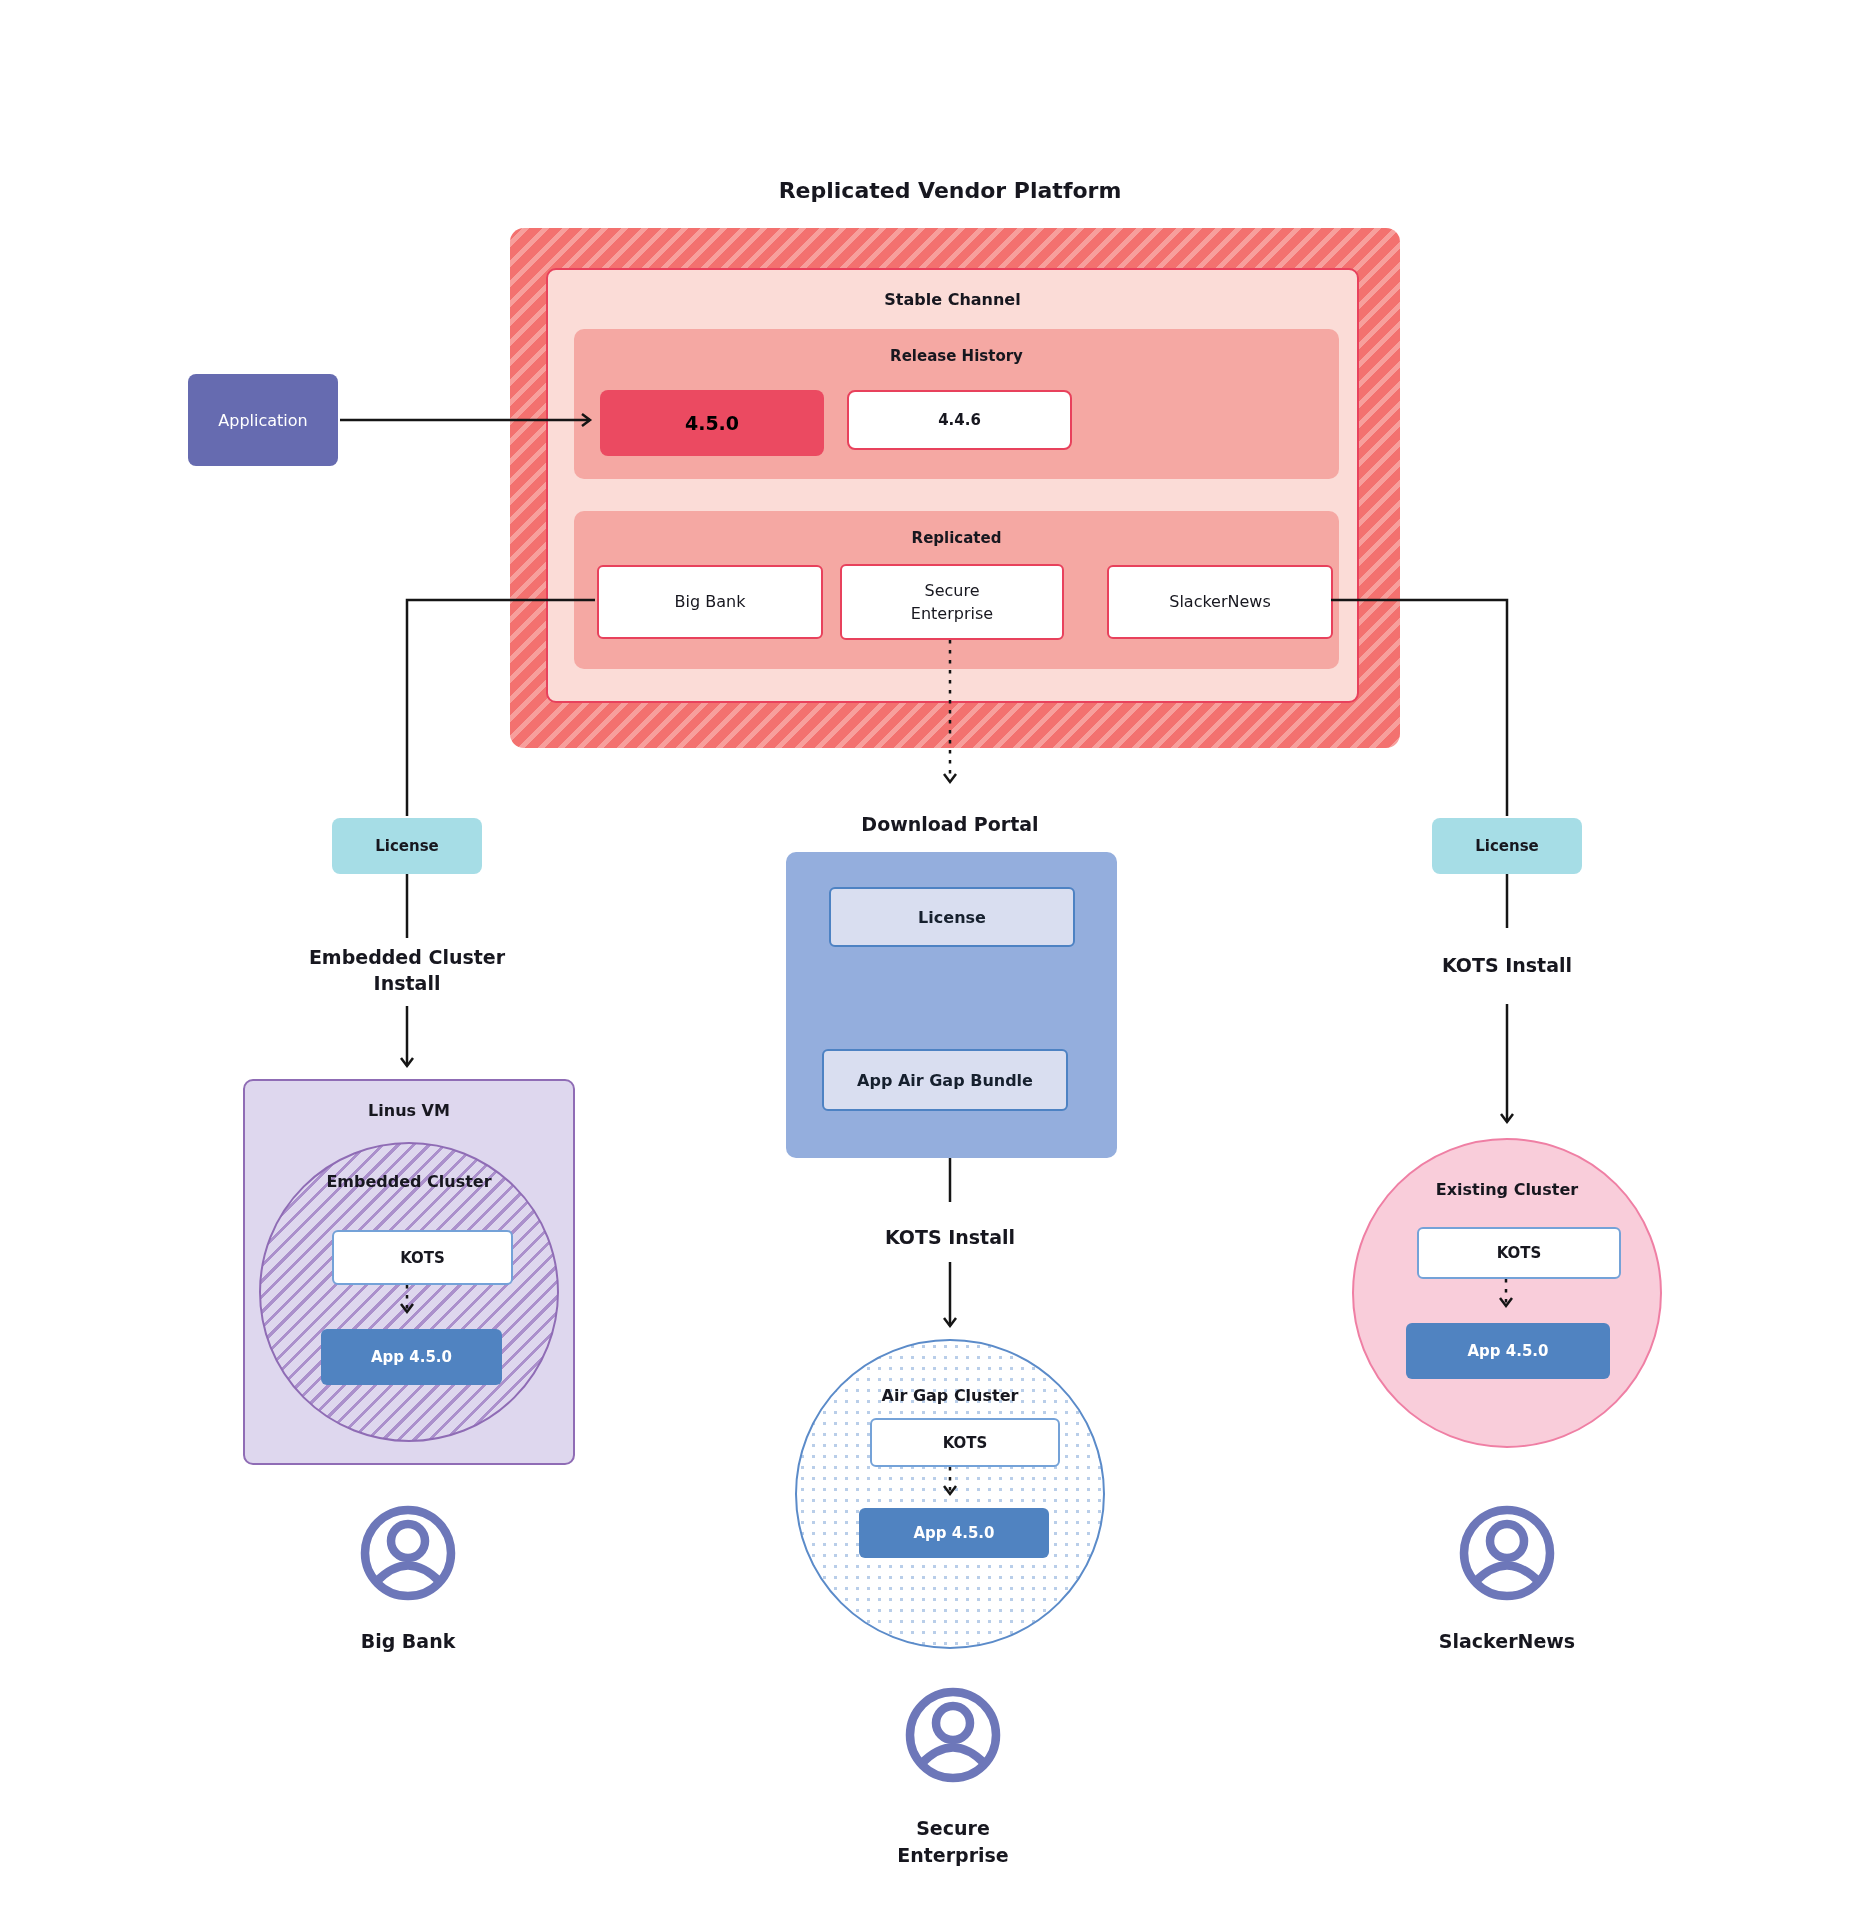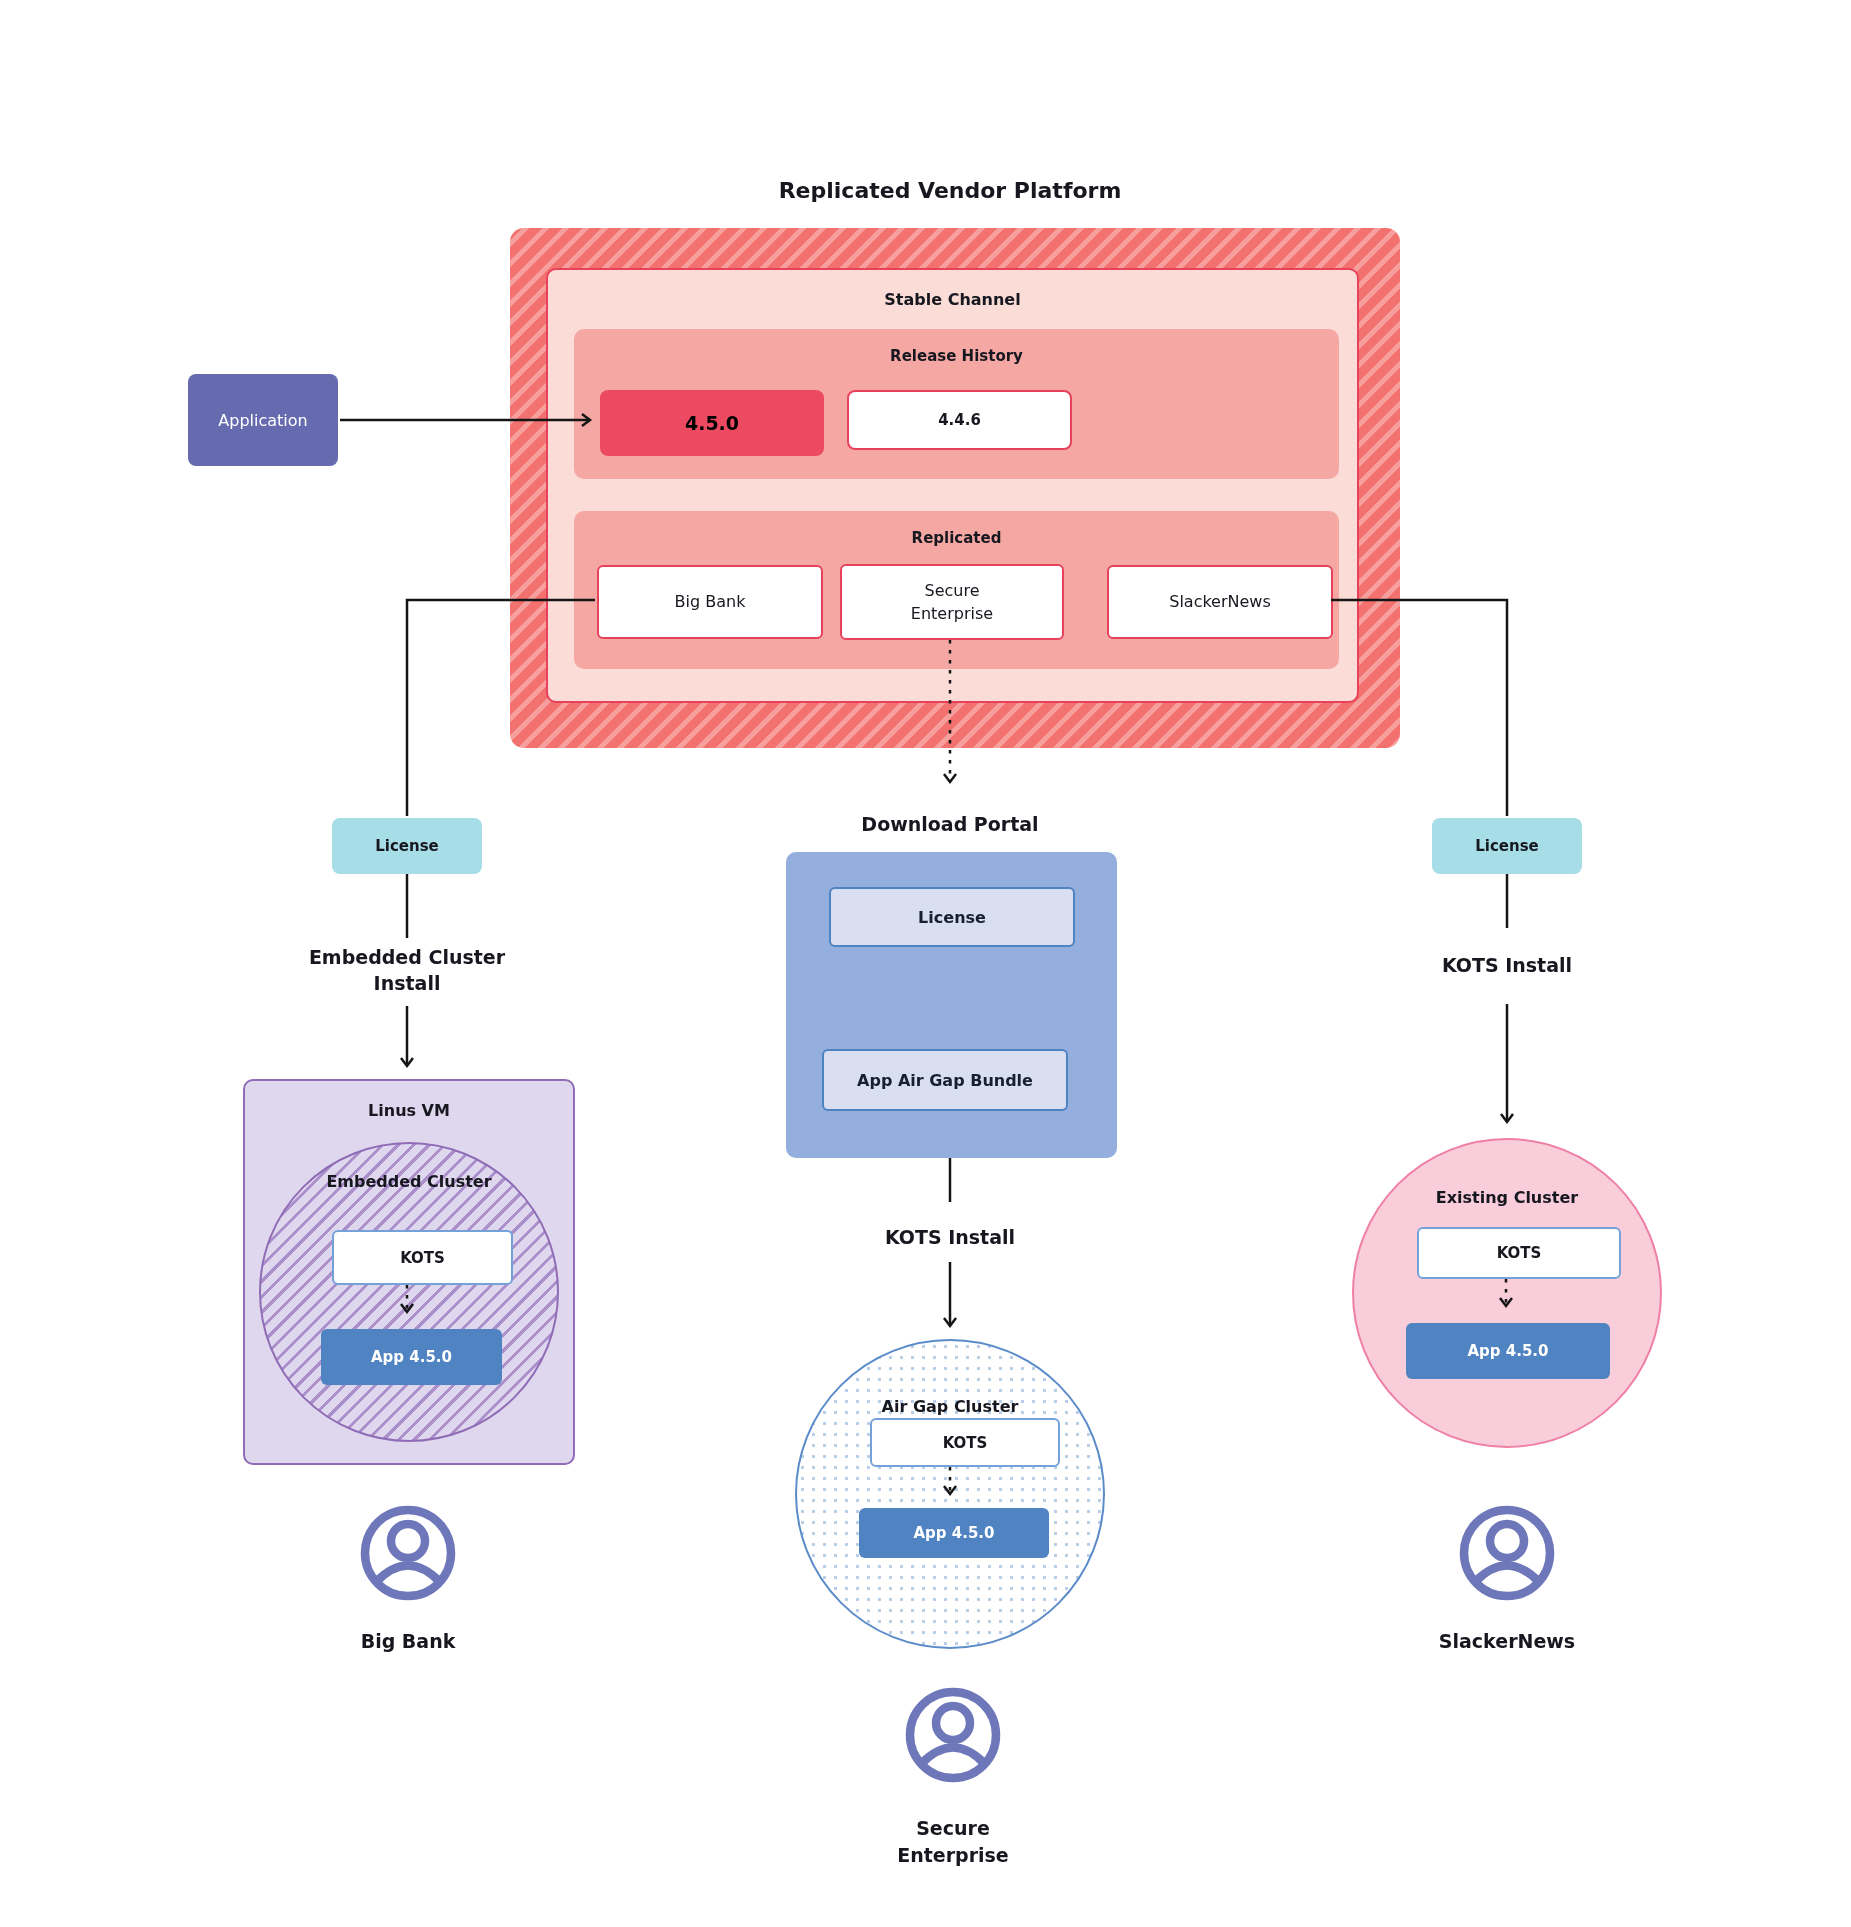--- a/index.html
+++ b/index.html
@@ -106,27 +106,27 @@
   <div class="abs vmbox" style="left:243px; top:1079px; width:332px; height:386px;">
     <div class="lbl sec-lbl" style="left:0; top:20px; width:100%;">Linus VM</div>
     <div class="abs vmcircle" style="left:14px; top:61px; width:300px; height:300px;">
       <div class="lbl sec-lbl" style="left:0; top:28px; width:100%;">Embedded Cluster</div>
       <div class="box kots" style="left:60px; top:86px; width:181px; height:55px;">KOTS</div>
       <div class="box appblue" style="left:60px; top:185px; width:181px; height:56px;">App 4.5.0</div>
     </div>
   </div>
 
   <div class="abs airgap" style="left:795px; top:1339px; width:310px; height:310px;">
-    <div class="lbl sec-lbl" style="left:0; top:56px; width:100%;">Air Gap Cluster</div>
+    <div class="lbl sec-lbl" style="left:0; top:45px; width:100%;">Air Gap Cluster</div>
     <div class="box kots" style="left:62px; top:77px; width:190px; height:49px;">KOTS</div>
     <div class="box appblue" style="left:62px; top:167px; width:190px; height:50px;">App 4.5.0</div>
   </div>
 
   <div class="abs existing" style="left:1352px; top:1138px; width:310px; height:310px;">
-    <div class="lbl sec-lbl" style="left:0; top:40px; width:100%;margin-top:8px;">Existing Cluster</div>
+    <div class="lbl sec-lbl" style="left:0; top:40px; width:100%;">Existing Cluster</div>
     <div class="box kots" style="left:52px; top:87px; width:204px; height:52px;">KOTS</div>
     <div class="box appblue" style="left:52px; top:183px; width:204px; height:56px;">App 4.5.0</div>
   </div>
 
   <div class="abs person" style="left:356px; top:1501px; width:104px; height:104px;">
     <svg width="104" height="104" viewBox="0 0 104 104">
       <circle cx="52" cy="52" r="43"></circle>
       <circle cx="52" cy="40" r="17"></circle>
       <path d="M20 81 Q52 48 84 81"></path>
     </svg>

